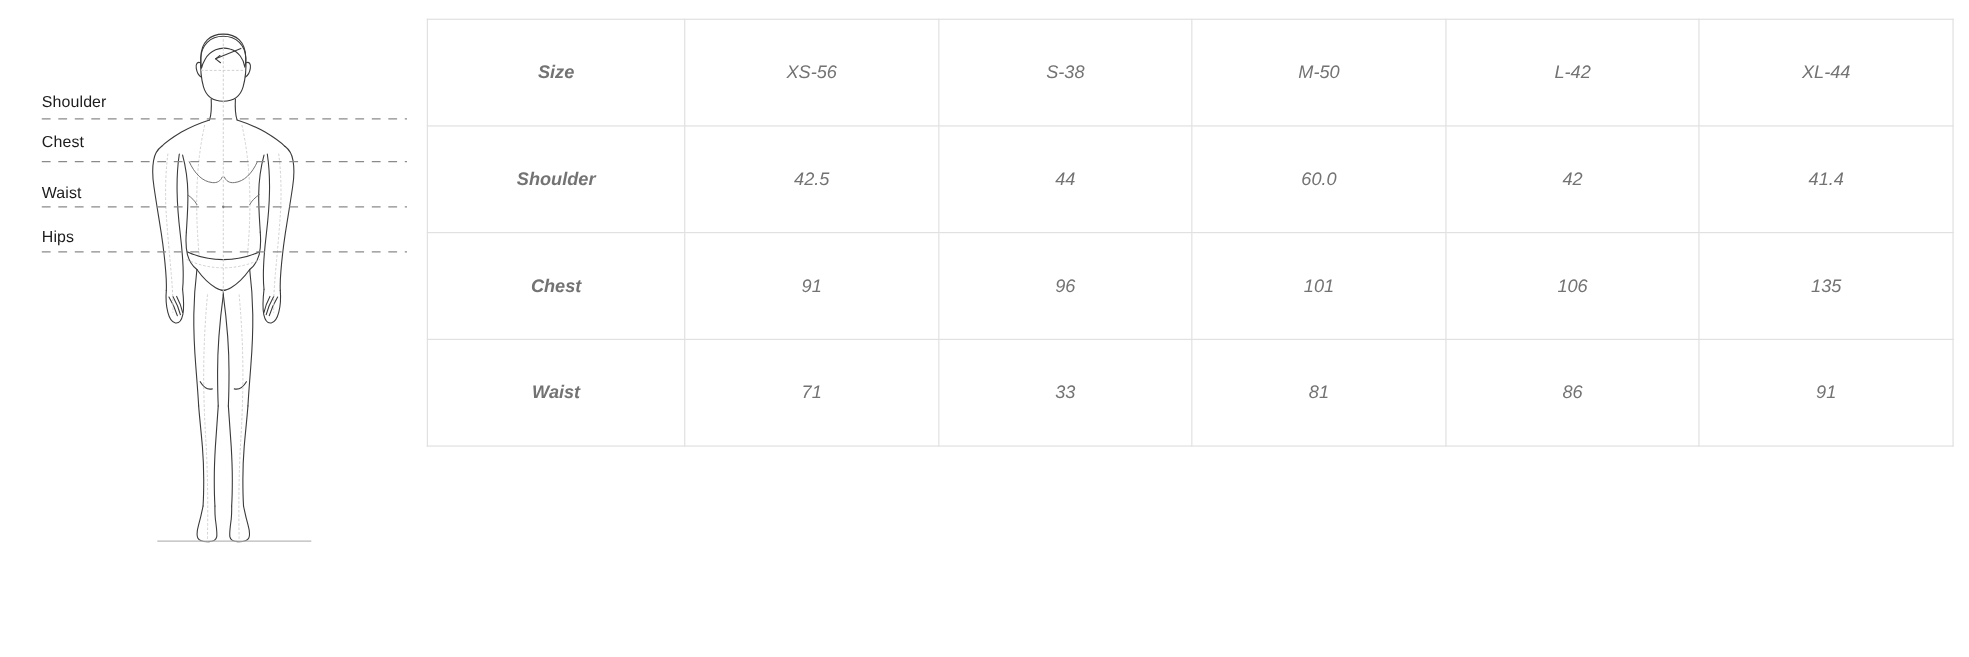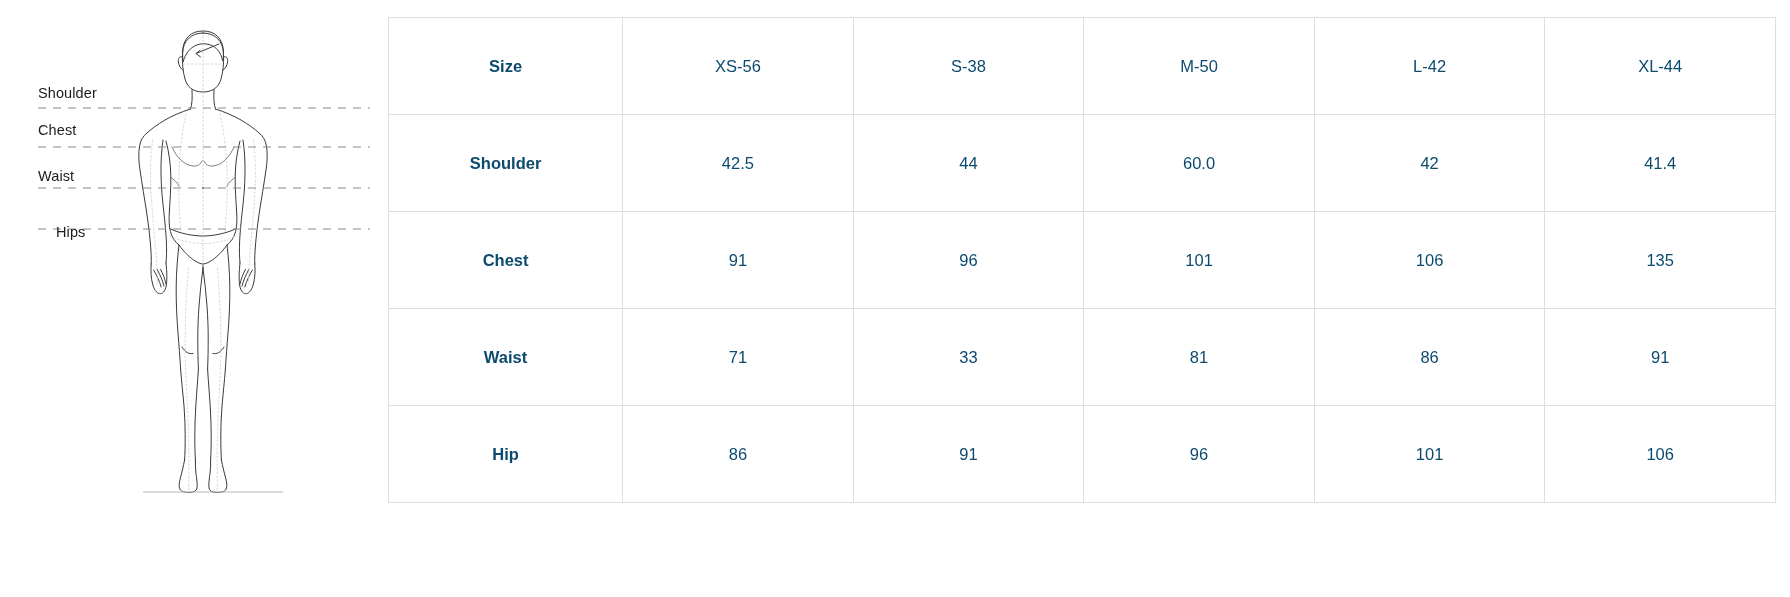--- a/index.html
+++ b/index.html
@@ -39,21 +39,21 @@
     font-size: 14.5px;
     color: #1c1c1c;
     font-family: "Liberation Sans", sans-serif;
     letter-spacing: .1px;
     white-space: nowrap;
     line-height: 1;
   }
   .lbl-shoulder { left: 38px; top: 86px; }
   .lbl-chest    { left: 38px; top: 123px; }
   .lbl-waist    { left: 38px; top: 169px; }
-  .lbl-hips     { left: 56px; top: 209px; margin-top: 16px; }
+  .lbl-hips     { left: 38px; top: 209px; }
 
   
   .table-wrap {
     position: relative;
     margin-top: 17px;
     margin-left: 0px;
     width: 1388px;
     flex: 0 0 1388px;
   }
   table.size-table {
@@ -61,24 +61,25 @@
     width: 1388px;
     table-layout: fixed;
   }
   table.size-table td,
   table.size-table th {
     border: 1px solid #dedede;
     height: 97px;
     text-align: center;
     vertical-align: middle;
     font-size: 16.5px;
-    color: #0c4a6e;
+    color: #737373;
     font-family: "Liberation Sans", sans-serif;
     font-weight: 400;
     padding: 0 6px;
+    font-style: italic;
   }
   table.size-table thead th {
     font-weight: 700;
     font-size: 16.5px;
   }
   table.size-table thead th.col-head-size {
     font-weight: 700;
   }
   table.size-table thead th.col-head-measure {
     font-weight: 400;
@@ -236,25 +237,17 @@
           <td>135</td>
         </tr>
         <tr>
           <th class="row-head">Waist</th>
           <td>71</td>
           <td>33</td>
           <td>81</td>
           <td>86</td>
           <td>91</td>
         </tr>
-        <tr>
-          <th class="row-head">Hip</th>
-          <td>86</td>
-          <td>91</td>
-          <td>96</td>
-          <td>101</td>
-          <td>106</td>
-        </tr>
       </tbody>
     </table>
   </div>
 
 </div>
 
 </body></html>

